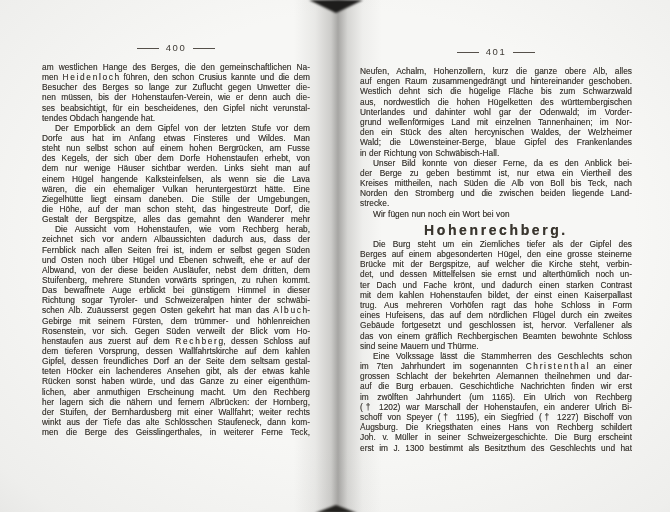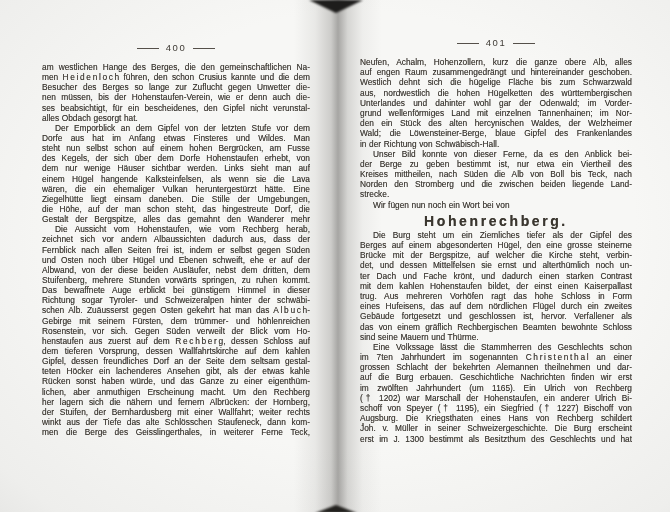--- a/index.html
+++ b/index.html
@@ -5,21 +5,21 @@
   html,body{margin:0;padding:0;background:#e9e9e7;}
   .scan{
     position:relative;width:670px;height:512px;overflow:hidden;
     background:radial-gradient(ellipse at 50% 45%, #f7f7f5 55%, #eeeeec 92%, #e8e8e6 100%);
     font-family:Liberation Sans, sans-serif;
     color:#3f3b35;
     padding-left:44px;
   }
   .page{position:absolute;}
   .page-left{left:42px;top:43px;width:268px;--lh:10.15px;}
-  .page-right{left:360px;top:38px;width:272px;--lh:10.2px;}
+  .page-right{left:360px;top:47px;width:272px;--lh:10.2px;}
   .pagehead{display:flex;align-items:center;justify-content:center;gap:7px;height:11px;margin-bottom:8px;}
   .rule{display:block;width:22px;height:1px;background:#55504a;}
   .pagenum{font-size:9.5px;letter-spacing:1.5px;color:#3f3b35;transform:translateY(-1px);}
   .textblock{font-size:8.35px;line-height:var(--lh);text-shadow:0 0 0.35px rgba(63,59,53,0.65);}
   .line{height:var(--lh);text-align:justify;text-align-last:justify;word-spacing:0.25px;overflow:hidden;}
   .line.rag{text-align:left;text-align-last:auto;}
   .line.indent{text-indent:13px;}
   .heading{
     margin:3px 0 5px 0;height:12px;text-align:center;
     font-size:14px;font-weight:bold;letter-spacing:2.6px;
@@ -58,21 +58,21 @@
       <span class="rule"></span>
       <span class="pagenum">400</span>
       <span class="rule"></span>
     </div>
     <div class="textblock">
         <div class="line">am westlichen Hange des Berges, die den gemeinschaftlichen Na-</div>
         <div class="line">men H e i d e n l o c h führen, den schon Crusius kannte und die dem</div>
         <div class="line">Besucher des Berges so lange zur Zuflucht gegen Unwetter die-</div>
         <div class="line">nen müssen, bis der Hohenstaufen-Verein, wie er denn auch die-</div>
         <div class="line">ses beabsichtigt, für ein bescheidenes, den Gipfel nicht verunstal-</div>
-        <div class="line rag">alles Obdach gesorgt hat.</div>
+        <div class="line rag">tendes Obdach hangende hat.</div>
         <div class="line indent">Der Emporblick an dem Gipfel von der letzten Stufe vor dem</div>
         <div class="line">Dorfe aus hat im Anfang etwas Finsteres und Wildes.  Man</div>
         <div class="line">steht nun selbst schon auf einem hohen Bergrücken, am Fusse</div>
         <div class="line">des Kegels, der sich über dem Dorfe Hohenstaufen erhebt, von</div>
         <div class="line">dem nur wenige Häuser sichtbar werden.  Links sieht man auf</div>
         <div class="line">einem Hügel hangende Kalksteinfelsen, als wenn sie die Lava</div>
         <div class="line">wären, die ein ehemaliger Vulkan heruntergestürzt hätte.  Eine</div>
         <div class="line">Ziegelhütte liegt einsam daneben.  Die Stille der Umgebungen,</div>
         <div class="line">die Höhe, auf der man schon steht, das hingestreute Dorf, die</div>
         <div class="line">Gestalt der Bergspitze, alles das gemahnt den Wanderer mehr</div>

